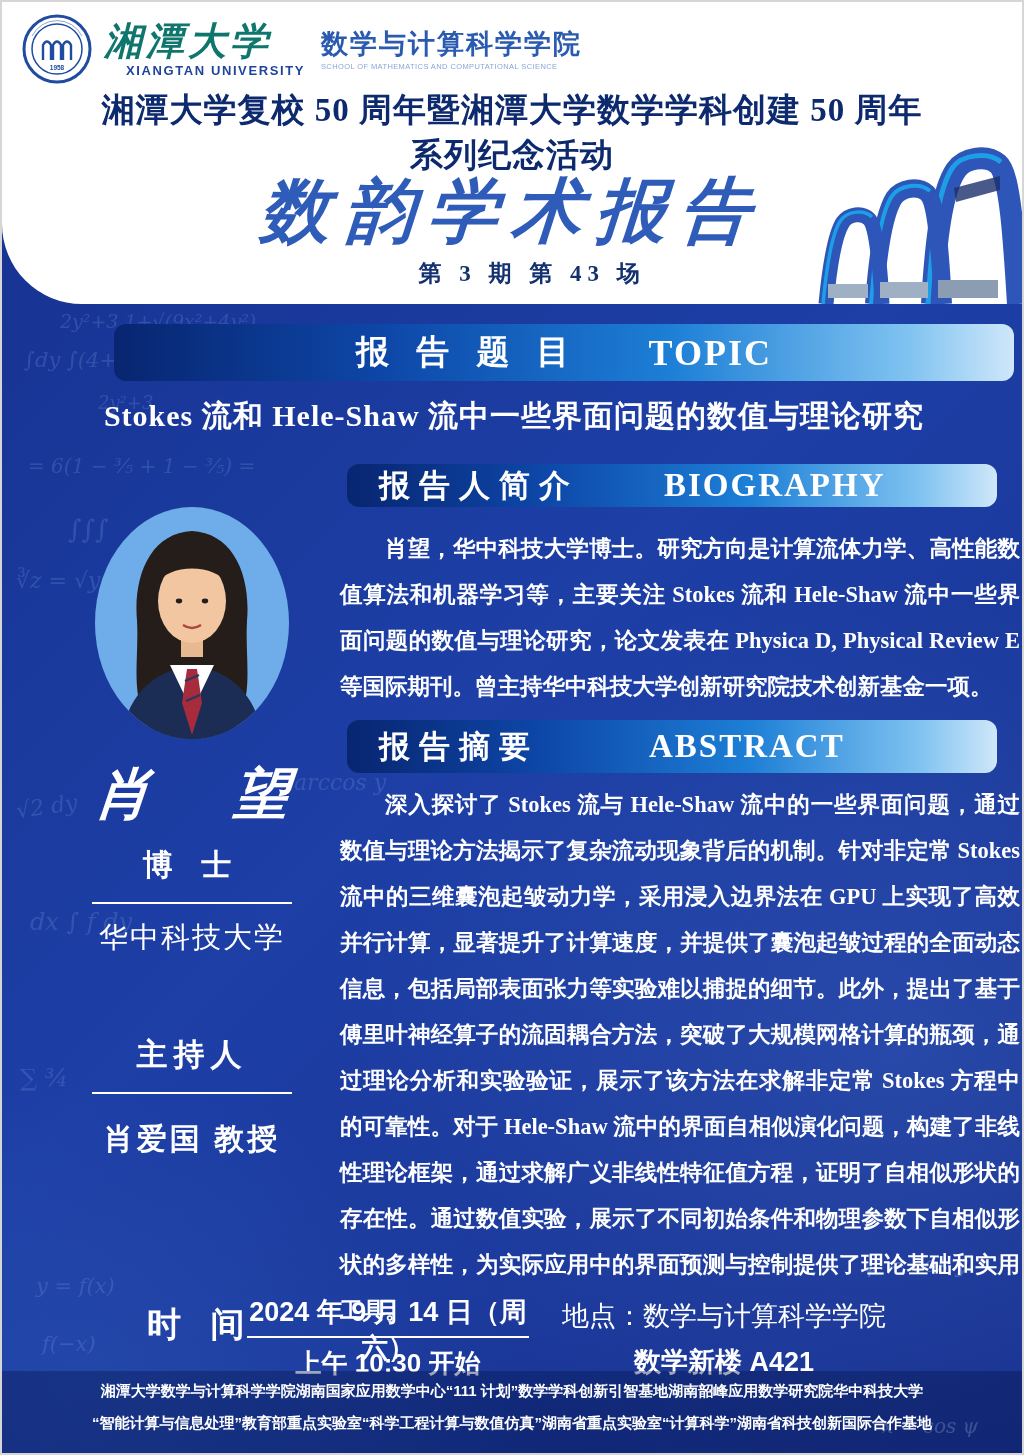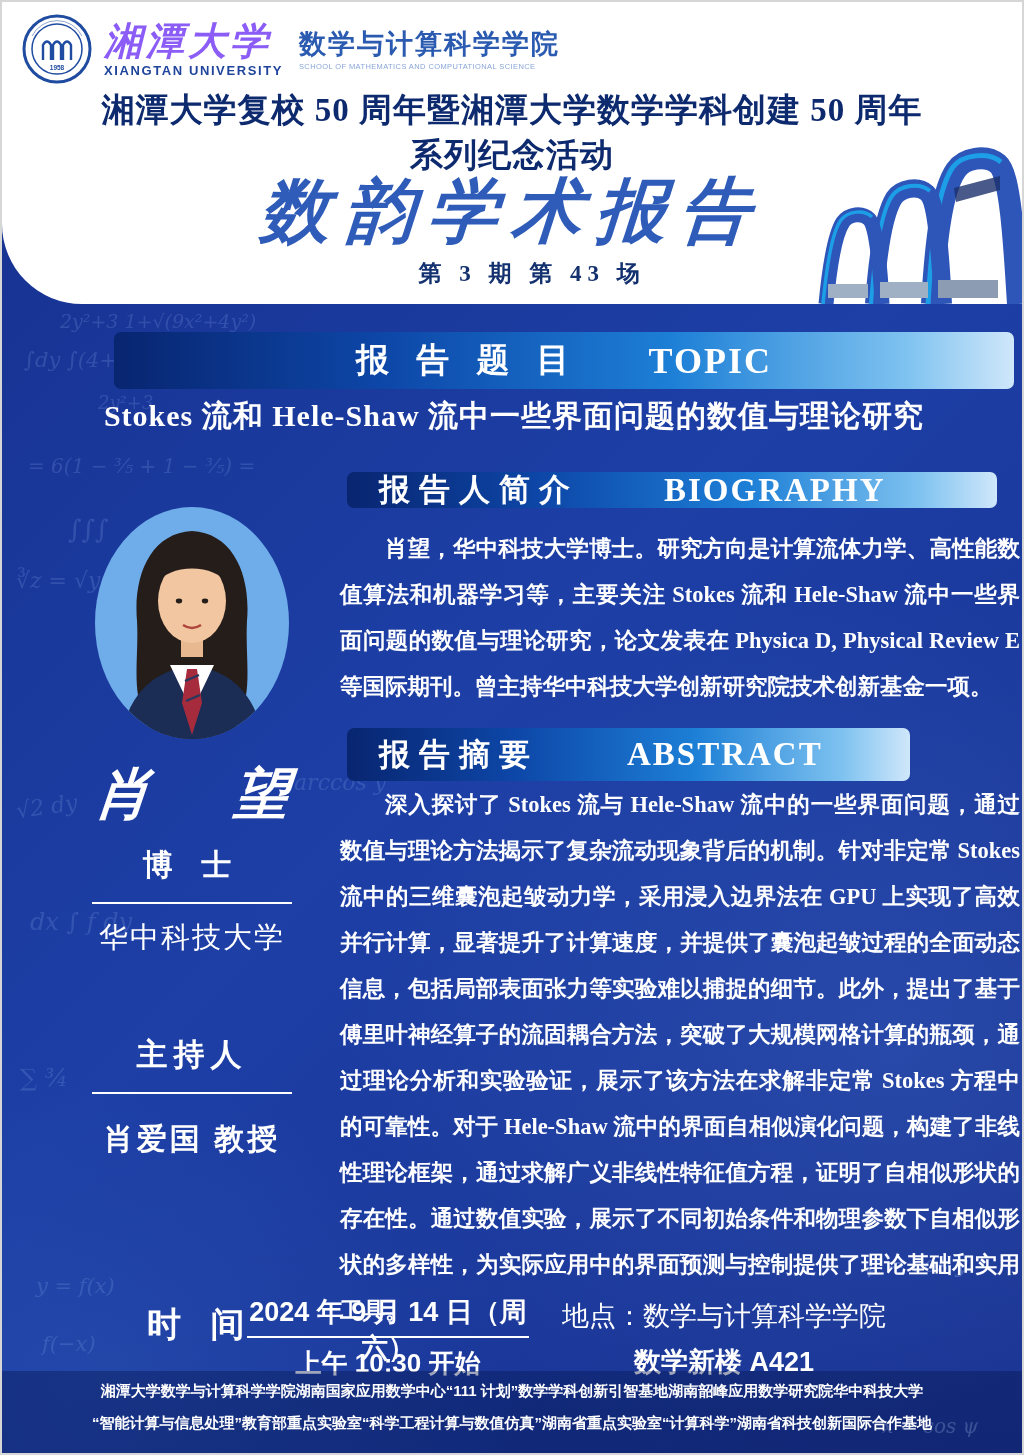--- a/index.html
+++ b/index.html
@@ -14,50 +14,50 @@
   }
   
   .decor{position:absolute;color:#aac8ff;opacity:.17;font-family:"DejaVu Serif", serif;
     font-style:italic;white-space:nowrap;pointer-events:none;}
   
   .header-white{position:absolute;top:0;left:0;width:100%;height:302px;background:#ffffff;
     border-bottom-left-radius:80px;}
   .logo-row{position:absolute;top:12px;left:20px;display:flex;align-items:center;gap:12px;}
   .univ-block{display:flex;flex-direction:column;line-height:1;}
   .univ-cn{font-family:"Liberation Serif", serif;font-style:italic;font-weight:900;
-    font-size:38px;color:#8b5cf6;letter-spacing:4px;}
-  .univ-en{font-size:13px;font-weight:bold;color:#1f449c;letter-spacing:1.6px;margin-top:4px;}
+    font-size:38px;color:#0f766e;letter-spacing:4px;}
+  .univ-en{font-size:13px;font-weight:bold;color:#1f449c;letter-spacing:1.6px;margin-top:4px;margin-left:22px;}
   .school-block{display:flex;flex-direction:column;line-height:1;margin-left:4px;padding-top:4px;}
   .school-cn{font-size:27px;font-weight:bold;color:#2a5bb0;letter-spacing:2px;}
   .school-en{font-size:7.5px;color:#8aa6d6;letter-spacing:.4px;margin-top:5px;}
   .main-title{position:absolute;top:86px;left:0;width:100%;text-align:center;
     font-family:"Liberation Serif", serif;font-weight:900;font-size:33px;color:#0d2a6f;
     letter-spacing:1px;line-height:1.35;}
   .series-title{position:absolute;top:163px;left:0;width:100%;text-align:center;
     font-family:"Liberation Serif", serif;font-weight:900;font-style:italic;font-size:70px;
     color:#2e5cb8;letter-spacing:14px;transform:skewX(-4deg);}
   .series-no{position:absolute;top:256px;left:0;width:100%;text-align:center;
     font-family:"Liberation Serif", serif;font-weight:bold;font-size:23px;color:#13306f;
     letter-spacing:6px;padding-left:20px;}
   .building{position:absolute;top:126px;right:0;width:218px;height:176px;}
   
   .banner{position:absolute;display:flex;align-items:center;justify-content:center;
     background:linear-gradient(90deg,#082570 0%,#0d47a8 30%,#1d7fd6 62%,#7ec2f0 88%,#cfe7fa 100%);
-    border-radius:7px;color:#fff;margin-top:8px;}
+    border-radius:12px;color:#fff;}
   .banner .cn{font-weight:bold;letter-spacing:9px;}
   .banner .en{font-family:"Liberation Serif", serif;font-weight:bold;letter-spacing:2px;}
   .topic-banner{top:322px;left:112px;width:900px;height:57px;gap:70px;}
   .topic-banner .cn{font-size:33px;}
   .topic-banner .en{font-size:36px;}
-  .bio-banner{top:462px;left:345px;width:650px;height:36px;justify-content:flex-start;
+  .bio-banner{top:462px;left:345px;width:650px;height:43px;justify-content:flex-start;
     padding-left:32px;gap:85px;box-sizing:border-box;}
   .bio-banner .cn{font-size:31px;}
   .bio-banner .en{font-size:33px;}
-  .abs-banner{top:718px;left:345px;width:563px;height:53px;justify-content:flex-start;
-    padding-left:32px;gap:88px;box-sizing:border-box;}
+  .abs-banner{top:718px;left:345px;width:650px;height:53px;justify-content:flex-start;
+    padding-left:32px;gap:110px;box-sizing:border-box;}
   .abs-banner .cn{font-size:31px;}
   .abs-banner .en{font-size:33px;}
   .topic-title{position:absolute;top:394px;left:30px;width:964px;text-align:center;
     font-family:"Liberation Serif", serif;font-weight:bold;font-size:30px;color:#ffffff;
     letter-spacing:1px;}
   
   .para{position:absolute;color:#ffffff;font-family:"Liberation Serif", serif;
     font-weight:bold;font-size:22.5px;line-height:46px;text-align:justify;text-indent:2em;}
   .bio-text{top:524px;left:338px;width:680px;}
   .abs-text{top:780px;left:338px;width:680px;}

